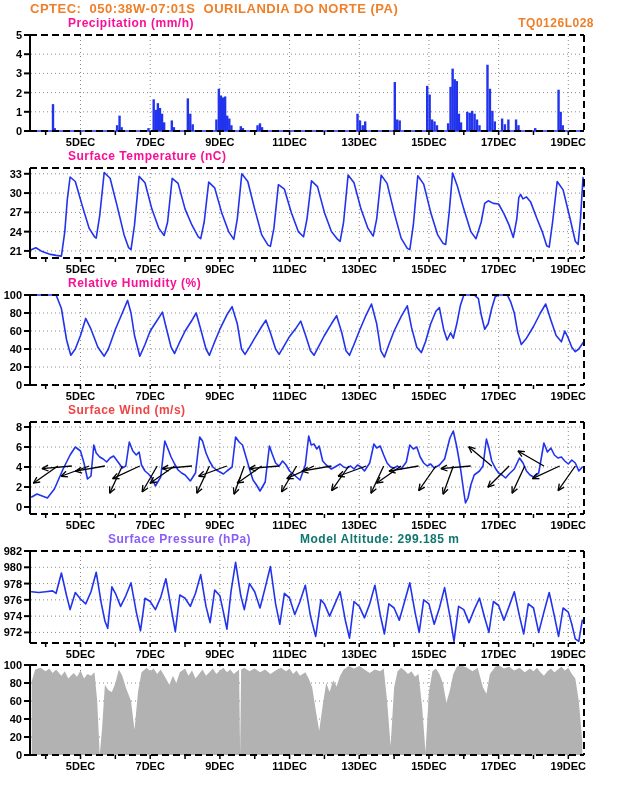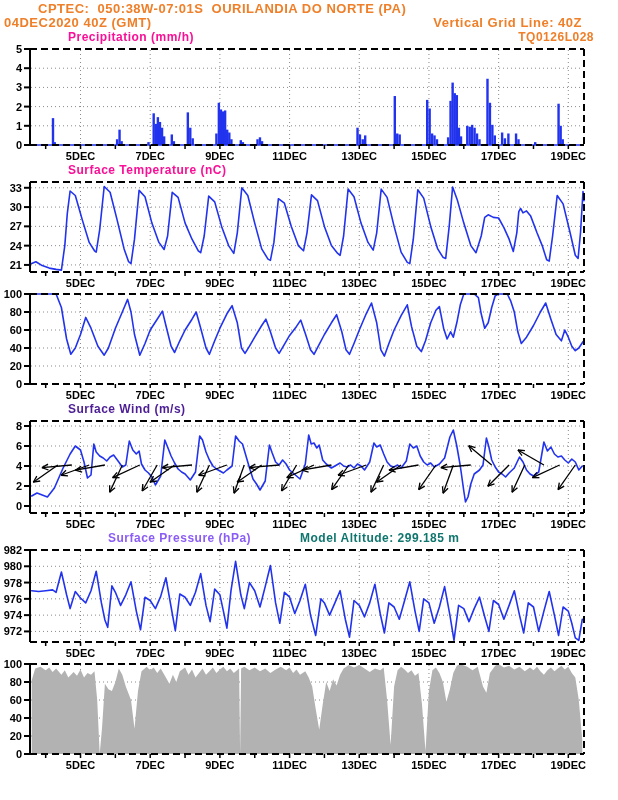--- a/index.html
+++ b/index.html
@@ -1,36 +1,32 @@
 <!DOCTYPE html>
 <html><head>
 <meta charset="utf-8">
 <style>
   html,body{margin:0;padding:0;background:#ffffff;}
   body{width:618px;height:800px;font-family:"Liberation Sans",sans-serif;font-weight:bold;overflow:hidden;}
   .header{padding-top:2px;}
-  .h-line1{padding-left:18px;font-size:13px;letter-spacing:0.5px;line-height:14px;white-space:pre;margin-left:20px;}
+  .h-line1{padding-left:30px;font-size:13px;letter-spacing:0.5px;line-height:14px;white-space:pre;}
   .h-line2{position:relative;padding-left:4px;font-size:13px;letter-spacing:0.5px;line-height:14px;height:14px;}
   .h-line2 .right{position:absolute;right:36px;top:0;}
   .chart-block{position:relative;}
   .title-row{position:relative;height:15px;font-size:12px;letter-spacing:0.5px;line-height:15px;}
   .ctitle{position:absolute;left:68px;top:0;white-space:pre;}
   .ctitle2{position:absolute;left:300px;top:0;white-space:pre;}
   .model-code{position:absolute;right:24px;top:0;}
   svg.plot{display:block;}
 </style>
 </head>
 <body>
 
 <div class="header">
   <div class="h-line1" style="color: rgb(239, 127, 40);">CPTEC:  050:38W-07:01S  OURILANDIA DO NORTE (PA)</div>
-  <div class="h-line2">
-    <span style="color: rgb(239, 127, 40);">04DEC2020 40Z (GMT)</span>
-    <span class="right" style="color: rgb(239, 127, 40);">Vertical Grid Line: 40Z</span>
-  </div>
 </div>
 
 <div class="chart-block">
   <div class="title-row">
     <span class="ctitle" style="color: rgb(250, 15, 150);">Precipitation (mm/h)</span>
     <span class="model-code" style="color: rgb(239, 127, 40);">TQ0126L028</span>
   </div>
   <svg class="plot" width="618" height="118" viewBox="0 0 618 118">
       <line x1="80.52201257861637" y1="5" x2="80.52201257861637" y2="99" stroke="#8a8a8a" stroke-width="1" stroke-dasharray="1 3"></line>
       <line x1="150.20754716981133" y1="5" x2="150.20754716981133" y2="99" stroke="#8a8a8a" stroke-width="1" stroke-dasharray="1 3"></line>
@@ -210,20 +206,23 @@
       <text x="219.8930817610063" y="109" text-anchor="middle" font-size="11" font-weight="bold" fill="#000000">9DEC</text>
       <text x="289.57861635220127" y="109" text-anchor="middle" font-size="11" font-weight="bold" fill="#000000">11DEC</text>
       <text x="359.2641509433962" y="109" text-anchor="middle" font-size="11" font-weight="bold" fill="#000000">13DEC</text>
       <text x="428.94968553459125" y="109" text-anchor="middle" font-size="11" font-weight="bold" fill="#000000">15DEC</text>
       <text x="498.6352201257862" y="109" text-anchor="middle" font-size="11" font-weight="bold" fill="#000000">17DEC</text>
       <text x="568.3207547169811" y="109" text-anchor="middle" font-size="11" font-weight="bold" fill="#000000">19DEC</text>
     </svg>
 </div>
 
 <div class="chart-block">
+  <div class="title-row">
+    <span class="ctitle" style="color: rgb(250, 15, 150);">Relative Humidity (%)</span>
+  </div>
   <svg class="plot" width="618" height="112" viewBox="0 0 618 112">
       <line x1="80.52201257861637" y1="5" x2="80.52201257861637" y2="93" stroke="#8a8a8a" stroke-width="1" stroke-dasharray="1 3"></line>
       <line x1="150.20754716981133" y1="5" x2="150.20754716981133" y2="93" stroke="#8a8a8a" stroke-width="1" stroke-dasharray="1 3"></line>
       <line x1="219.8930817610063" y1="5" x2="219.8930817610063" y2="93" stroke="#8a8a8a" stroke-width="1" stroke-dasharray="1 3"></line>
       <line x1="289.57861635220127" y1="5" x2="289.57861635220127" y2="93" stroke="#8a8a8a" stroke-width="1" stroke-dasharray="1 3"></line>
       <line x1="359.2641509433962" y1="5" x2="359.2641509433962" y2="93" stroke="#8a8a8a" stroke-width="1" stroke-dasharray="1 3"></line>
       <line x1="428.94968553459125" y1="5" x2="428.94968553459125" y2="93" stroke="#8a8a8a" stroke-width="1" stroke-dasharray="1 3"></line>
       <line x1="498.6352201257862" y1="5" x2="498.6352201257862" y2="93" stroke="#8a8a8a" stroke-width="1" stroke-dasharray="1 3"></line>
       <line x1="568.3207547169811" y1="5" x2="568.3207547169811" y2="93" stroke="#8a8a8a" stroke-width="1" stroke-dasharray="1 3"></line>
       <line x1="31" y1="76" x2="583" y2="76" stroke="#8a8a8a" stroke-width="1" stroke-dasharray="1 3"></line>
@@ -269,21 +268,21 @@
       <text x="289.57861635220127" y="109" text-anchor="middle" font-size="11" font-weight="bold" fill="#000000">11DEC</text>
       <text x="359.2641509433962" y="109" text-anchor="middle" font-size="11" font-weight="bold" fill="#000000">13DEC</text>
       <text x="428.94968553459125" y="109" text-anchor="middle" font-size="11" font-weight="bold" fill="#000000">15DEC</text>
       <text x="498.6352201257862" y="109" text-anchor="middle" font-size="11" font-weight="bold" fill="#000000">17DEC</text>
       <text x="568.3207547169811" y="109" text-anchor="middle" font-size="11" font-weight="bold" fill="#000000">19DEC</text>
     </svg>
 </div>
 
 <div class="chart-block">
   <div class="title-row">
-    <span class="ctitle" style="color: #4c1d95;">Surface Wind (m/s)</span>
+    <span class="ctitle" style="color: #ef4444;">Surface Wind (m/s)</span>
   </div>
   <svg class="plot" width="618" height="114" viewBox="0 0 618 114">
       <line x1="80.52201257861637" y1="5" x2="80.52201257861637" y2="95" stroke="#8a8a8a" stroke-width="1" stroke-dasharray="1 3"></line>
       <line x1="150.20754716981133" y1="5" x2="150.20754716981133" y2="95" stroke="#8a8a8a" stroke-width="1" stroke-dasharray="1 3"></line>
       <line x1="219.8930817610063" y1="5" x2="219.8930817610063" y2="95" stroke="#8a8a8a" stroke-width="1" stroke-dasharray="1 3"></line>
       <line x1="289.57861635220127" y1="5" x2="289.57861635220127" y2="95" stroke="#8a8a8a" stroke-width="1" stroke-dasharray="1 3"></line>
       <line x1="359.2641509433962" y1="5" x2="359.2641509433962" y2="95" stroke="#8a8a8a" stroke-width="1" stroke-dasharray="1 3"></line>
       <line x1="428.94968553459125" y1="5" x2="428.94968553459125" y2="95" stroke="#8a8a8a" stroke-width="1" stroke-dasharray="1 3"></line>
       <line x1="498.6352201257862" y1="5" x2="498.6352201257862" y2="95" stroke="#8a8a8a" stroke-width="1" stroke-dasharray="1 3"></line>
       <line x1="568.3207547169811" y1="5" x2="568.3207547169811" y2="95" stroke="#8a8a8a" stroke-width="1" stroke-dasharray="1 3"></line>

